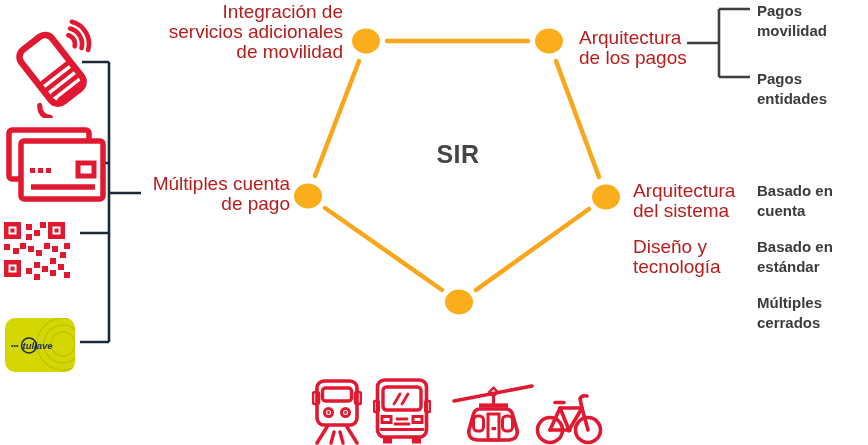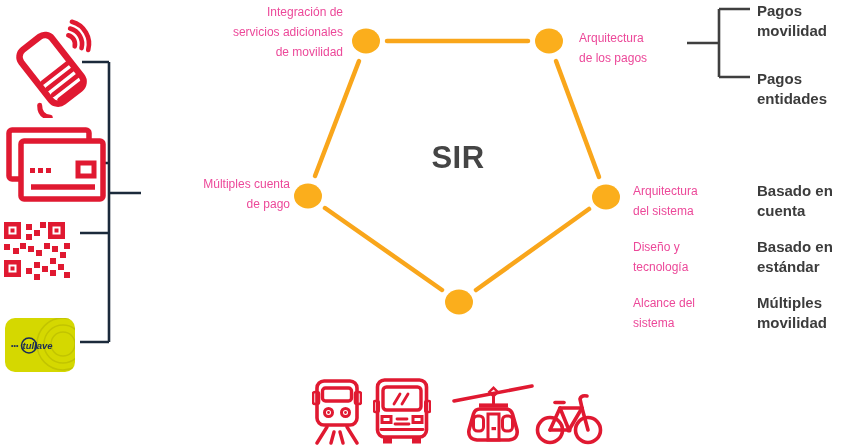--- a/index.html
+++ b/index.html
@@ -1,26 +1,26 @@
 <!DOCTYPE html>
 <html><head>
 <meta charset="utf-8">
 <style>
   html,body{margin:0;padding:0;background:#fff;}
   #canvas{
     position:relative;width:868px;height:445px;background:#ffffff;overflow:hidden;
     font-family:"Liberation Sans","DejaVu Sans",sans-serif;color:#3a3a3a;
   }
-  .lbl{position:absolute;white-space:pre-line;font-size:12px;line-height:20px;color:#ec4899;}
+  .lbl{position:absolute;white-space:pre-line;font-size:19px;line-height:20px;color:#b91c1c;}
   .lbl.right{text-align:right;}
   .lbl.center{text-align:center;}
   .lbl.bold{font-weight:700;color:#3c3c3c;font-size:15px;}
   #sir-title{
     position:absolute;left:408px;top:140px;width:100px;text-align:center;
-    font-size:31px;font-weight:700;color:#454545;letter-spacing:.5px;
+    font-size:25px;font-weight:700;color:#454545;letter-spacing:.5px;
   }
   svg{position:absolute;display:block;}
   .abs{position:absolute;}
 </style>
 </head>
 <body>
 
 <div id="canvas">
 
   <svg width="868" height="445" viewBox="0 0 868 445">
@@ -56,24 +56,22 @@
   <div class="lbl bold" style="left:757px;top:69px;width:112px;">Pagos entidades</div>
 
   <div class="lbl" style="left:633px;top:181px;width:118px;">Arquitectura
 del sistema</div>
   <div class="lbl bold" style="left:757px;top:181px;width:108px;">Basado en
 cuenta</div>
   <div class="lbl" style="left:633px;top:237px;width:118px;">Diseño y
 tecnología</div>
   <div class="lbl bold" style="left:757px;top:237px;width:108px;">Basado en
 estándar</div>
-  <div class="lbl" style="left:633px;top:293px;width:118px;">Alcance del
-sistema</div>
   <div class="lbl bold" style="left:757px;top:293px;width:108px;">Múltiples
-movilidad</div>
+cerrados</div>
 
   <svg class="abs" style="left:8px;top:10px;" width="95" height="108" viewBox="0 0 95 108">
     <g fill="none" stroke="#E01931">
       <g transform="rotate(-38 45 62)">
         <rect x="26" y="26" width="39" height="66" rx="9" stroke-width="6.5"></rect>
         <g stroke-width="4.6" stroke-linecap="round">
           <line x1="30" y1="64" x2="62" y2="64"></line>
           <line x1="30" y1="72" x2="63" y2="72"></line>
           <line x1="31" y1="80" x2="63" y2="80"></line>
           <line x1="33" y1="88" x2="61" y2="88"></line>

